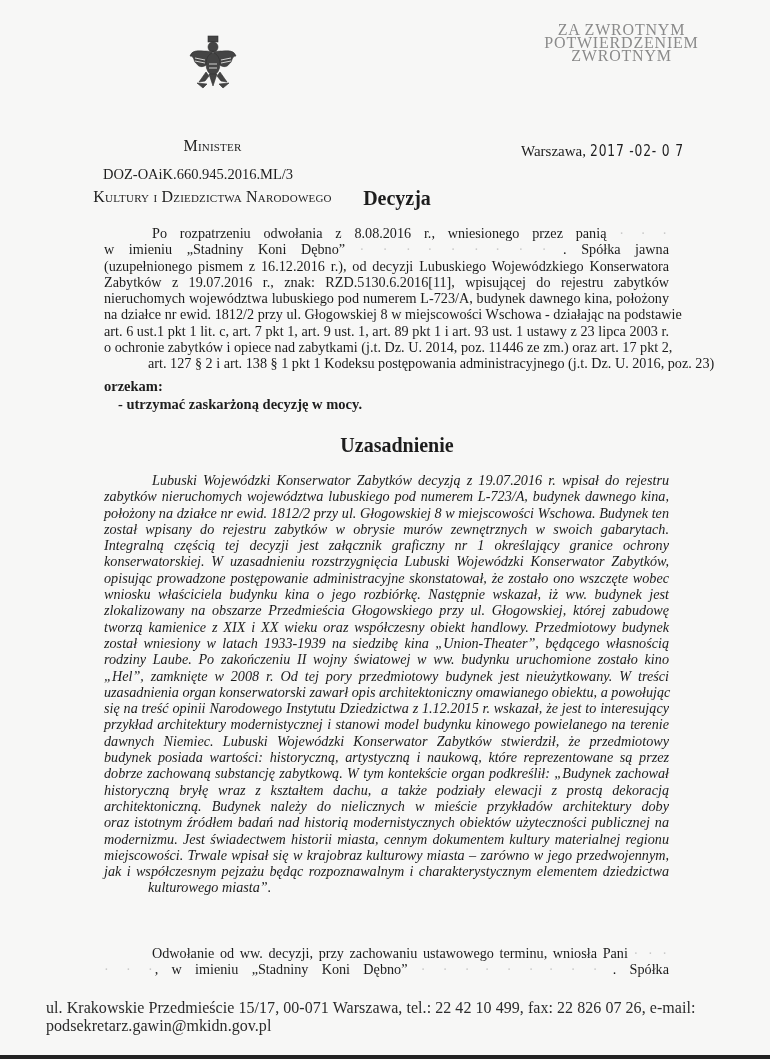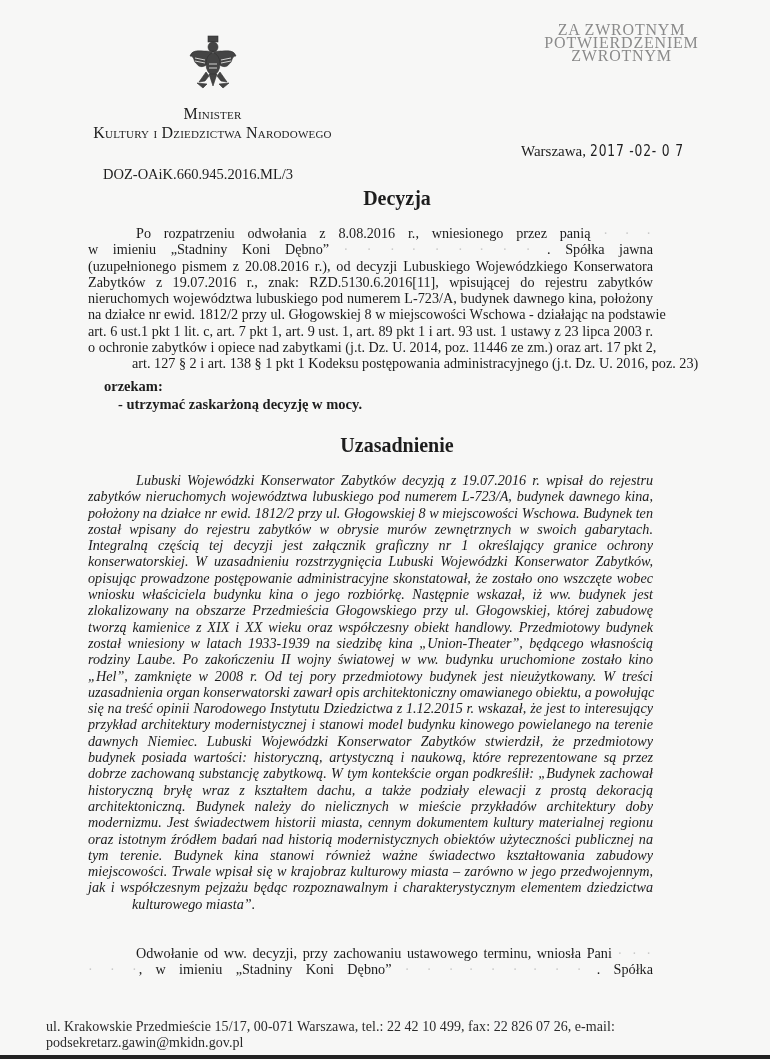--- a/index.html
+++ b/index.html
@@ -9,49 +9,49 @@
     font-family: "DejaVu Serif", "Liberation Serif", serif;
     color: #1d1d1d;
     position: relative;
   }
   .page { position: absolute; left: 0; top: 0; width: 770px; height: 1059px; background: #f7f7f6; }
   .scanline { position: absolute; left: 0; right: 0; bottom: 0; height: 4px; background: #222; }
 
   .emblem { position: absolute; left: 187px; top: 34px; width: 52px; height: 58px; }
   .ministry { position: absolute; left: 60px; top: 104px; width: 305px; text-align: center;
     font-family: "Liberation Serif", serif; font-size: 15px; line-height: 19px; letter-spacing: 0.2px; }
-  .ministry .big { font-size: 16px; }
+  .ministry .big { font-size: 16px; margin-top: 32px; }
   .ministry .sc { font-variant: small-caps; }
 
   .stamp { position: absolute; left: 514px; top: 23px; width: 215px; text-align: center;
     font-family: "Liberation Serif", serif; font-size: 16px; line-height: 13px; color: #8a8a8a; letter-spacing: 0.8px; }
 
   .place-date { position: absolute; left: 521px; top: 142px; font-family: "Liberation Serif", serif; font-size: 15px; }
   .place-date .date { font-family: "DejaVu Sans", sans-serif; font-size: 15px; letter-spacing: 1px; transform: scaleX(0.82); display:inline-block; transform-origin: left; }
 
   .signature { position: absolute; left: 103px; top: 166px; font-family: "Liberation Serif", serif; font-size: 14.5px; }
 
   .heading { position: absolute; left: 0; width: 770px; text-align: center; font-family: "Liberation Serif", serif;
     font-weight: bold; font-size: 20px; }
   .h-decyzja { top: 187px; left: 12px; }
   .h-uzas { top: 434px; left: 12px; }
 
-  .body { position: absolute; left: 88px; width: 565px; font-family: "Liberation Serif", serif; font-size: 14.2px;
+  .body { position: absolute; left: 104px; width: 565px; font-family: "Liberation Serif", serif; font-size: 14.2px;
     line-height: 16.3px; text-align: justify; color: #1b1b1b; }
   .p1 { top: 225px; }
   .p2 { top: 472px; font-style: italic; }
   .p3 { top: 945px; }
   .line { display: block; text-align: justify; text-align-last: justify; white-space: nowrap; }
   .line.last { text-align-last: left; margin-left: 44px; }
   .indent { padding-left: 48px; }
   .redact { color: #c9c9c9; letter-spacing: 2px; }
   .ruling { position: absolute; left: 104px; top: 378px; font-family: Liberation Serif, serif; font-size: 14.5px; font-weight: bold; }
   .ruling .verdict { display: block; padding-left: 14px; margin-top: 1px; text-align: right; }
 
-  .footer { position: absolute; left: 46px; top: 999px; font-family: "Liberation Serif", serif; font-size: 14px; color: #2a2a2a; letter-spacing: 0.05px; margin-top: 20px; }
+  .footer { position: absolute; left: 46px; top: 999px; font-family: "Liberation Serif", serif; font-size: 16px; color: #2a2a2a; letter-spacing: 0.05px; }
 </style>
 </head>
 <body>
 
 <div class="page">
 
   <svg class="emblem" viewBox="0 0 52 58">
     <g fill="#444" stroke="#333" stroke-width="0.6">
       <rect x="21" y="2" width="10" height="6"></rect>
       <circle cx="26" cy="13" r="5"></circle>
@@ -84,21 +84,21 @@
     <span class="date">2017 -02- 0 7</span>
   </div>
 
   <div class="signature">DOZ-OAiK.660.945.2016.ML/3</div>
 
   <div class="heading h-decyzja">Decyzja</div>
 
   <div class="body p1">
     <span class="line indent"><span>Po rozpatrzeniu odwołania z 8.08.2016 r., wniesionego przez panią</span> <span class="redact">· · ·</span></span>
     <span class="line"><span>w imieniu „Stadniny Koni Dębno”</span> <span class="redact">· · ·</span> <span class="redact">· · ·</span> <span class="redact">· · ·</span> <span>. Spółka jawna</span></span>
-    <span class="line">(uzupełnionego pismem z 20.08.2016 r.), od decyzji Lubuskiego Wojewódzkiego Konserwatora</span>
+    <span class="line">(uzupełnionego pismem z 16.12.2016 r.), od decyzji Lubuskiego Wojewódzkiego Konserwatora</span>
     <span class="line">Zabytków z 19.07.2016 r., znak: RZD.5130.6.2016[11], wpisującej do rejestru zabytków</span>
     <span class="line">nieruchomych województwa lubuskiego pod numerem L-723/A, budynek dawnego kina, położony</span>
     <span class="line">na działce nr ewid. 1812/2 przy ul. Głogowskiej 8 w miejscowości Wschowa - działając na podstawie</span>
     <span class="line">art. 6 ust.1 pkt 1 lit. c, art. 7 pkt 1, art. 9 ust. 1, art. 89 pkt 1 i art. 93 ust. 1 ustawy z 23 lipca 2003 r.</span>
     <span class="line">o ochronie zabytków i opiece nad zabytkami (j.t. Dz. U. 2014, poz. 11446 ze zm.) oraz art. 17 pkt 2,</span>
     <span class="line last">art. 127 § 2 i art. 138 § 1 pkt 1 Kodeksu postępowania administracyjnego (j.t. Dz. U. 2016, poz. 23)</span>
   </div>
 
   <div class="ruling">
     <span>orzekam:</span>
@@ -122,23 +122,22 @@
     <span class="line">rodziny Laube. Po zakończeniu II wojny światowej w ww. budynku uruchomione zostało kino</span>
     <span class="line">„Hel”, zamknięte w 2008 r. Od tej pory przedmiotowy budynek jest nieużytkowany. W treści</span>
     <span class="line">uzasadnienia organ konserwatorski zawarł opis architektoniczny omawianego obiektu, a powołując</span>
     <span class="line">się na treść opinii Narodowego Instytutu Dziedzictwa z 1.12.2015 r. wskazał, że jest to interesujący</span>
     <span class="line">przykład architektury modernistycznej i stanowi model budynku kinowego powielanego na terenie</span>
     <span class="line">dawnych Niemiec. Lubuski Wojewódzki Konserwator Zabytków stwierdził, że przedmiotowy</span>
     <span class="line">budynek posiada wartości: historyczną, artystyczną i naukową, które reprezentowane są przez</span>
     <span class="line">dobrze zachowaną substancję zabytkową. W tym kontekście organ podkreślił: „Budynek zachował</span>
     <span class="line">historyczną bryłę wraz z kształtem dachu, a także podziały elewacji z prostą dekoracją</span>
     <span class="line">architektoniczną. Budynek należy do nielicznych w mieście przykładów architektury doby</span>
+    <span class="line">oraz istotnym źródłem badań nad historią modernistycznych obiektów użyteczności publicznej na</span>
     <span class="line">modernizmu. Jest świadectwem historii miasta, cennym dokumentem kultury materialnej regionu</span>
-    <span class="line">oraz istotnym źródłem badań nad historią modernistycznych obiektów użyteczności publicznej na</span>
-    <span class="line">tym terenie. Budynek kina stanowi również ważne świadectwo kształtowania zabudowy</span>
     <span class="line">miejscowości. Trwale wpisał się w krajobraz kulturowy miasta – zarówno w jego przedwojennym,</span>
     <span class="line">jak i współczesnym pejzażu będąc rozpoznawalnym i charakterystycznym elementem dziedzictwa</span>
     <span class="line last">kulturowego miasta”.</span>
   </div>
 
   <div class="body p3">
     <span class="line indent"><span>Odwołanie od ww. decyzji, przy zachowaniu ustawowego terminu, wniosła Pani</span> <span class="redact">· · ·</span></span>
     <span class="line"><span class="redact">· · ·</span><span>, w imieniu „Stadniny Koni Dębno”</span> <span class="redact">· · ·</span> <span class="redact">· · ·</span> <span class="redact">· · ·</span> <span>. Spółka</span></span>
   </div>
 

